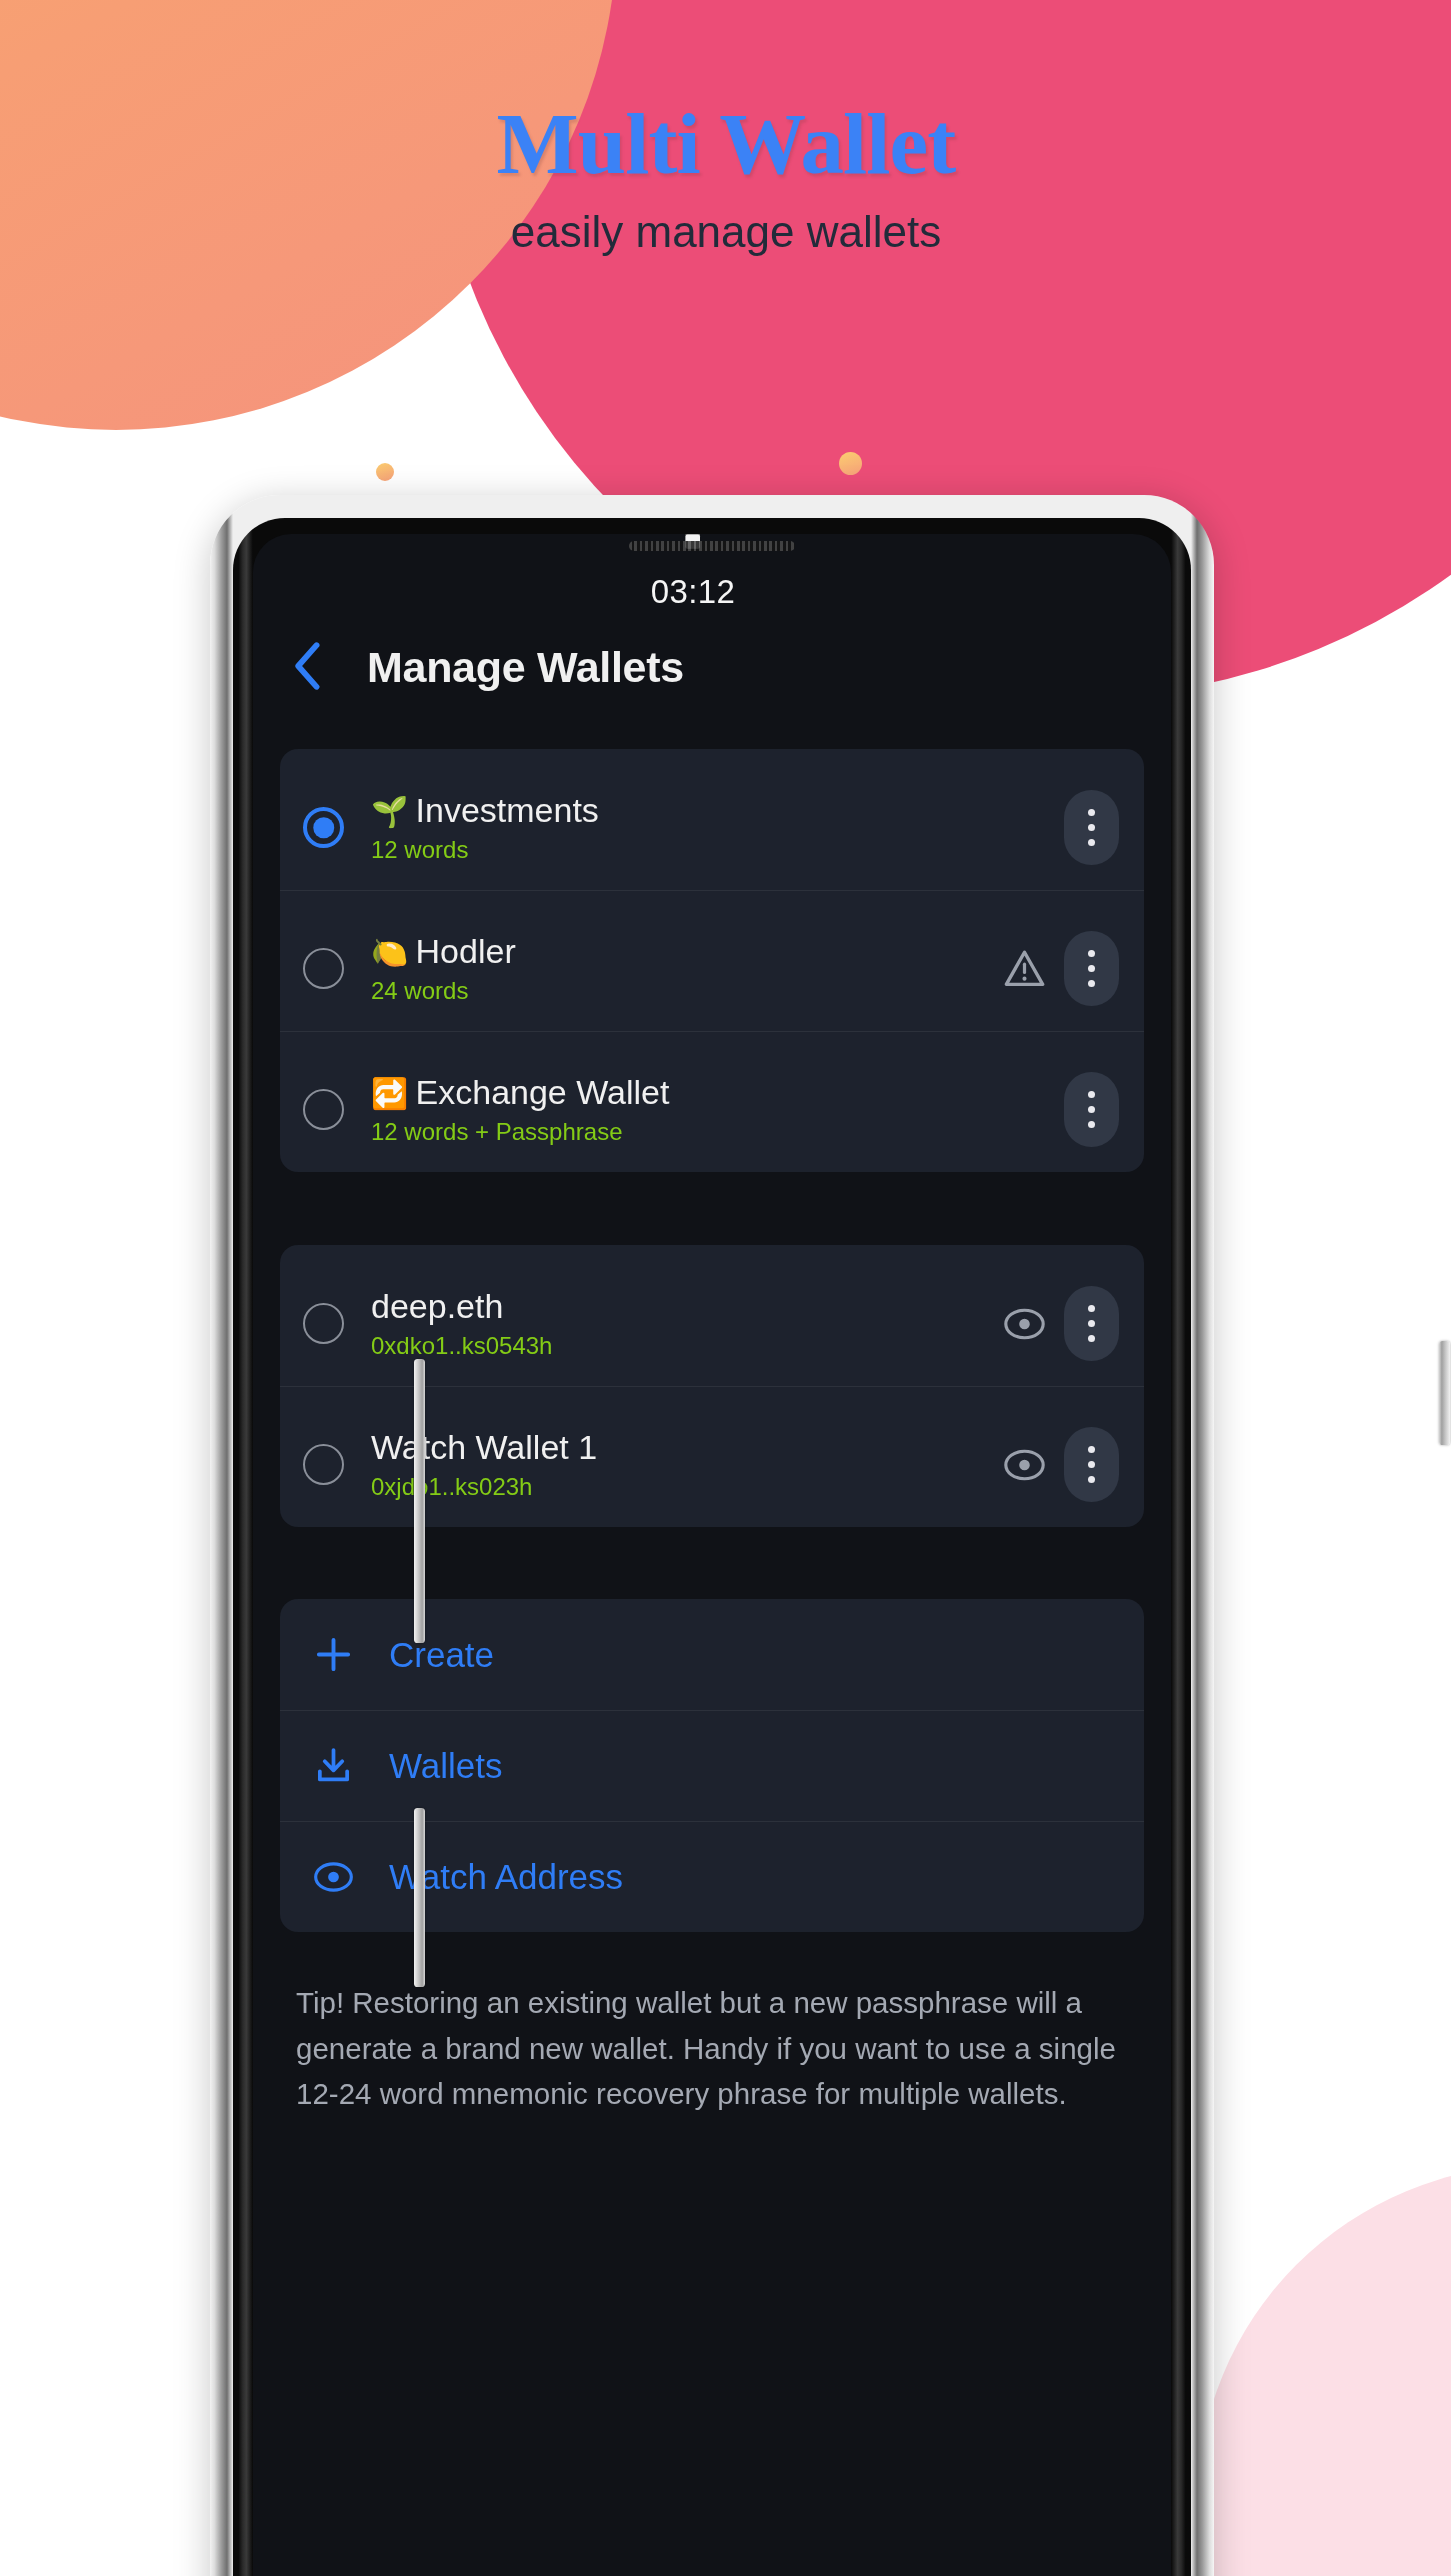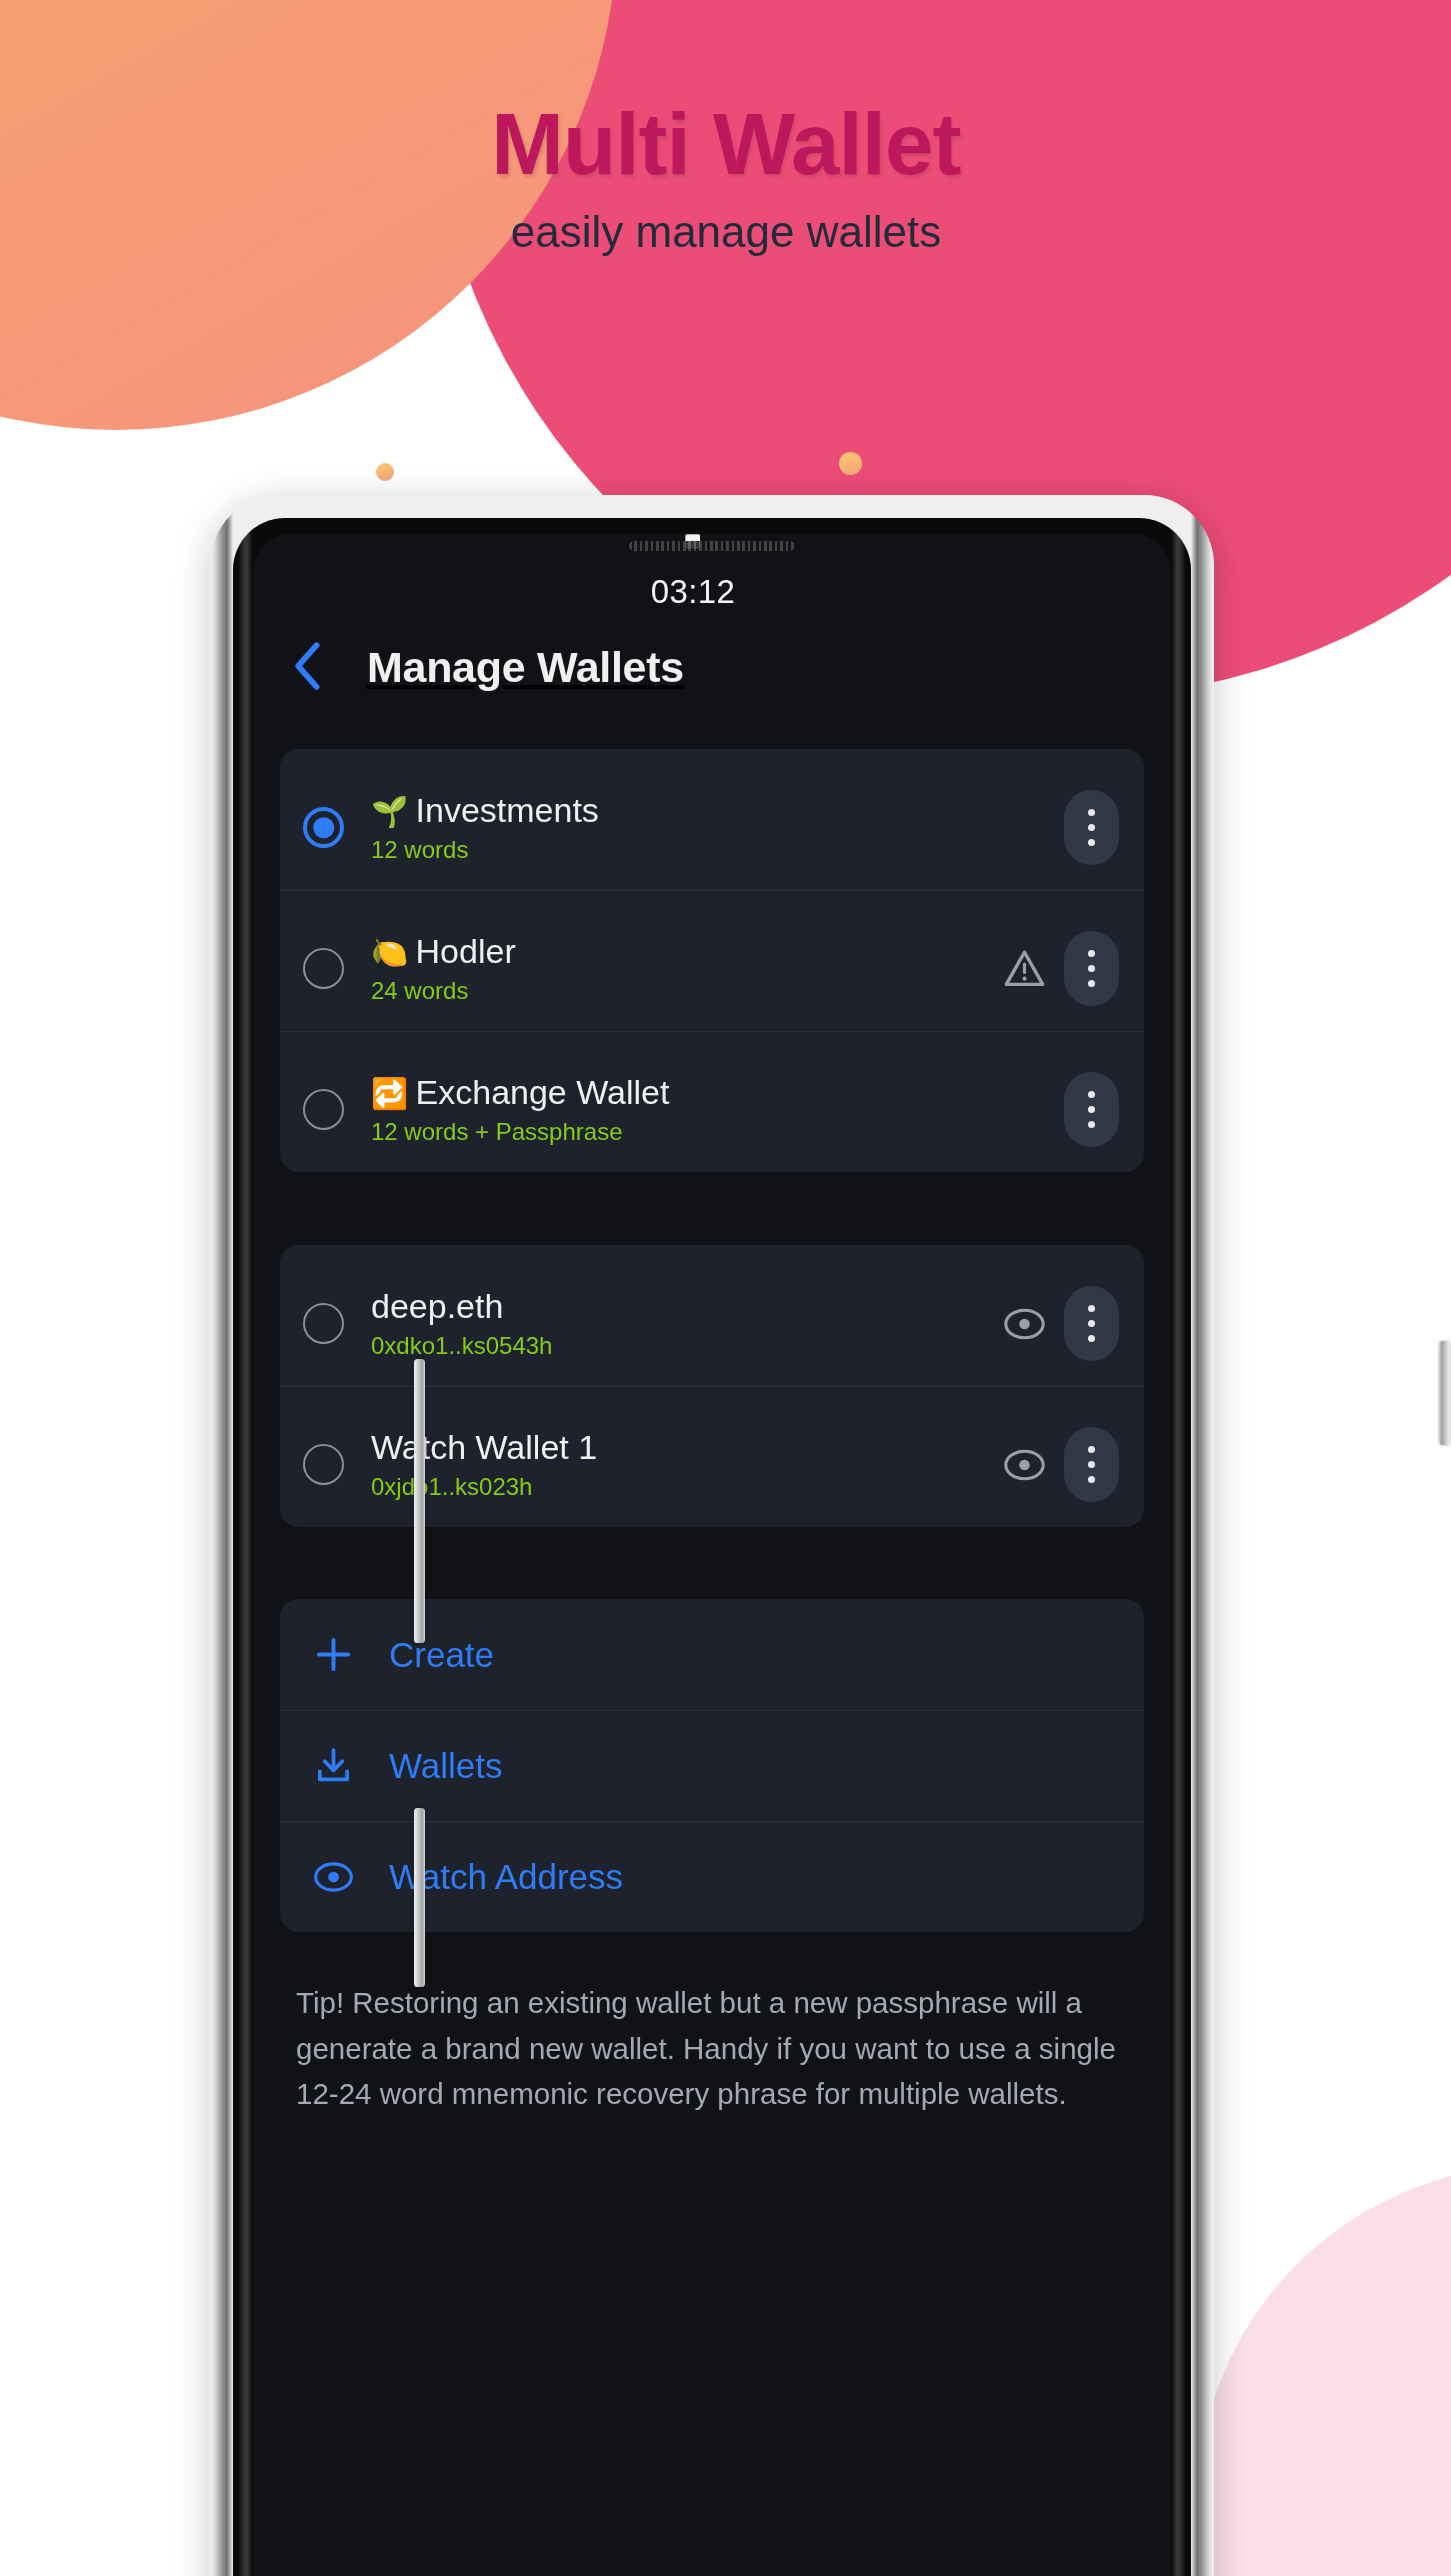--- a/index.html
+++ b/index.html
@@ -73,25 +73,25 @@
   
   #headline-block {
     position: absolute;
     left: 0;
     top: 100px;
     width: 1452px;
     text-align: center;
     z-index: 5;
   }
   #headline-title {
-    font-family: Liberation Sans, sans-serif;
+    font-family: Liberation Serif, serif;
     font-weight: 700;
     font-size: 87px;
     letter-spacing: -0.9px;
-    color: #be185d;
+    color: #3b82f6;
     line-height: 1.0;
     text-shadow: 1.8px 2.7px 2.7px rgba(120,60,60,0.22);
     margin: 0;
   }
   #headline-sub {
     font-family: "Liberation Sans", sans-serif;
     font-weight: 400;
     font-size: 44px;
     color: #222b3a;
     line-height: 1.0;
@@ -207,21 +207,20 @@
   }
   .status-icon { display: block; }
 
   
   #app-bar {
     display: flex;
     align-items: center;
     height: 113px;
     padding: 0 0 0 30px;
     gap: 36px;
-    text-decoration: underline;
   }
   #back-button {
     width: 48px;
     height: 48px;
     display: flex;
     align-items: center;
     justify-content: center;
     cursor: pointer;
   }
   #page-title {

